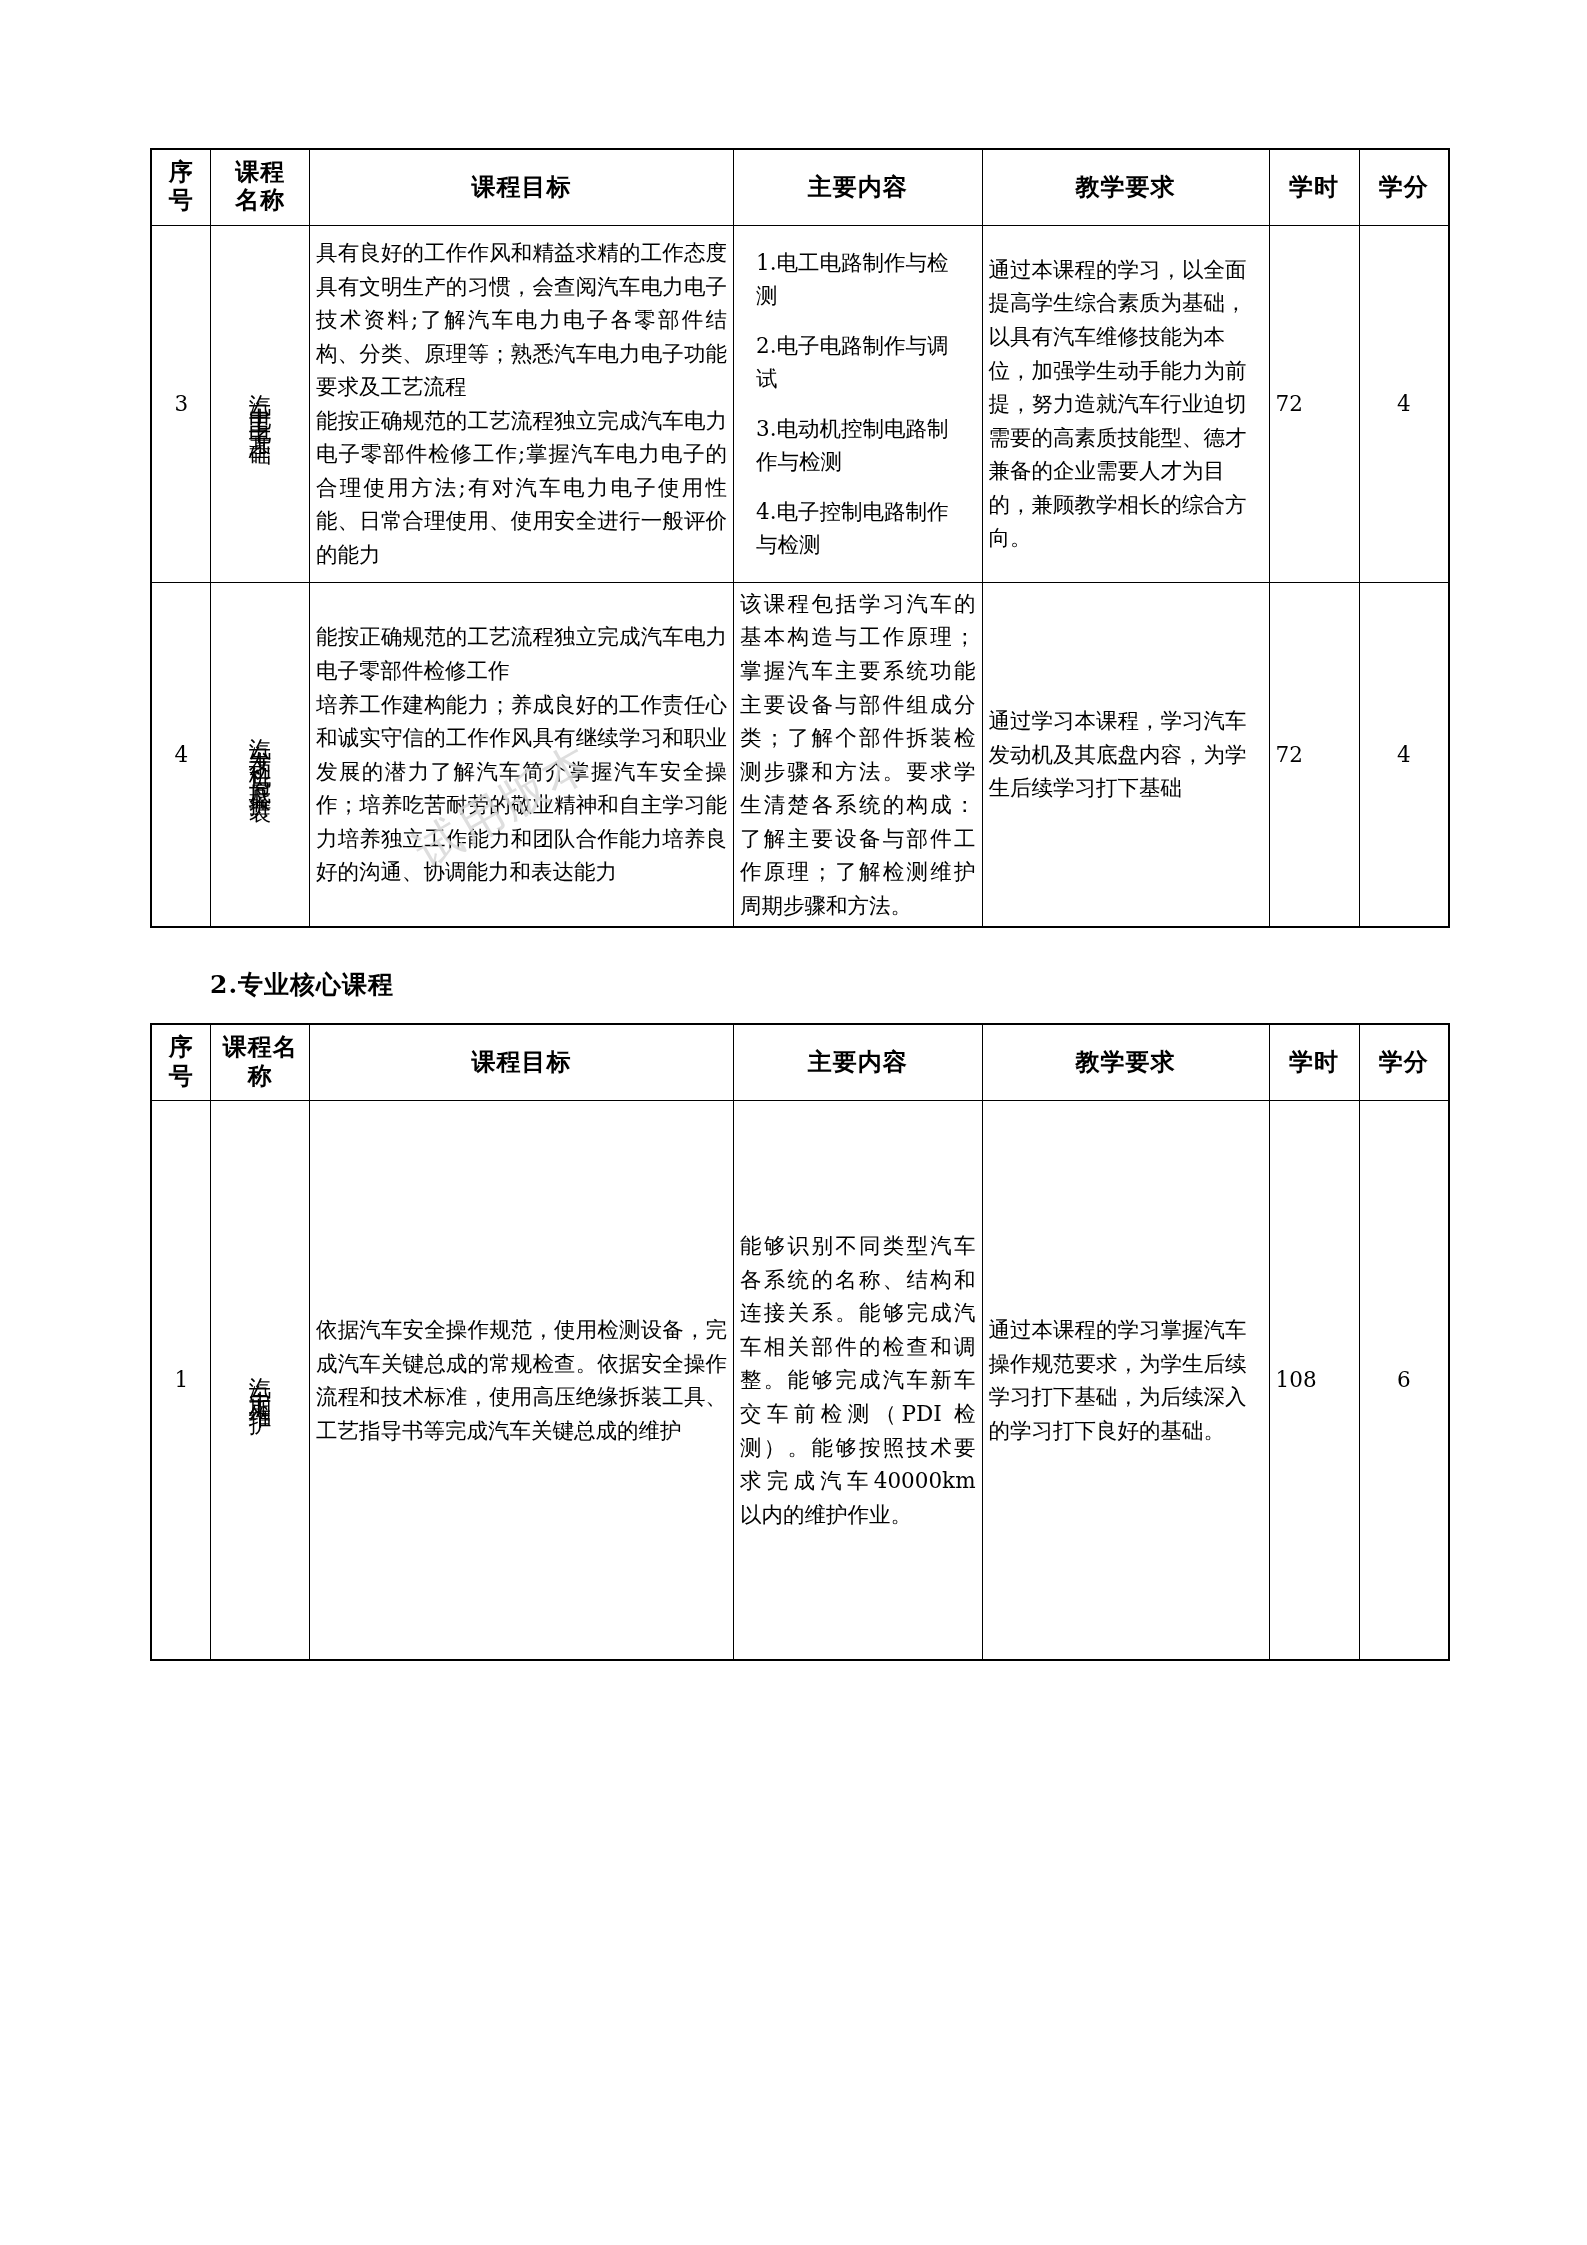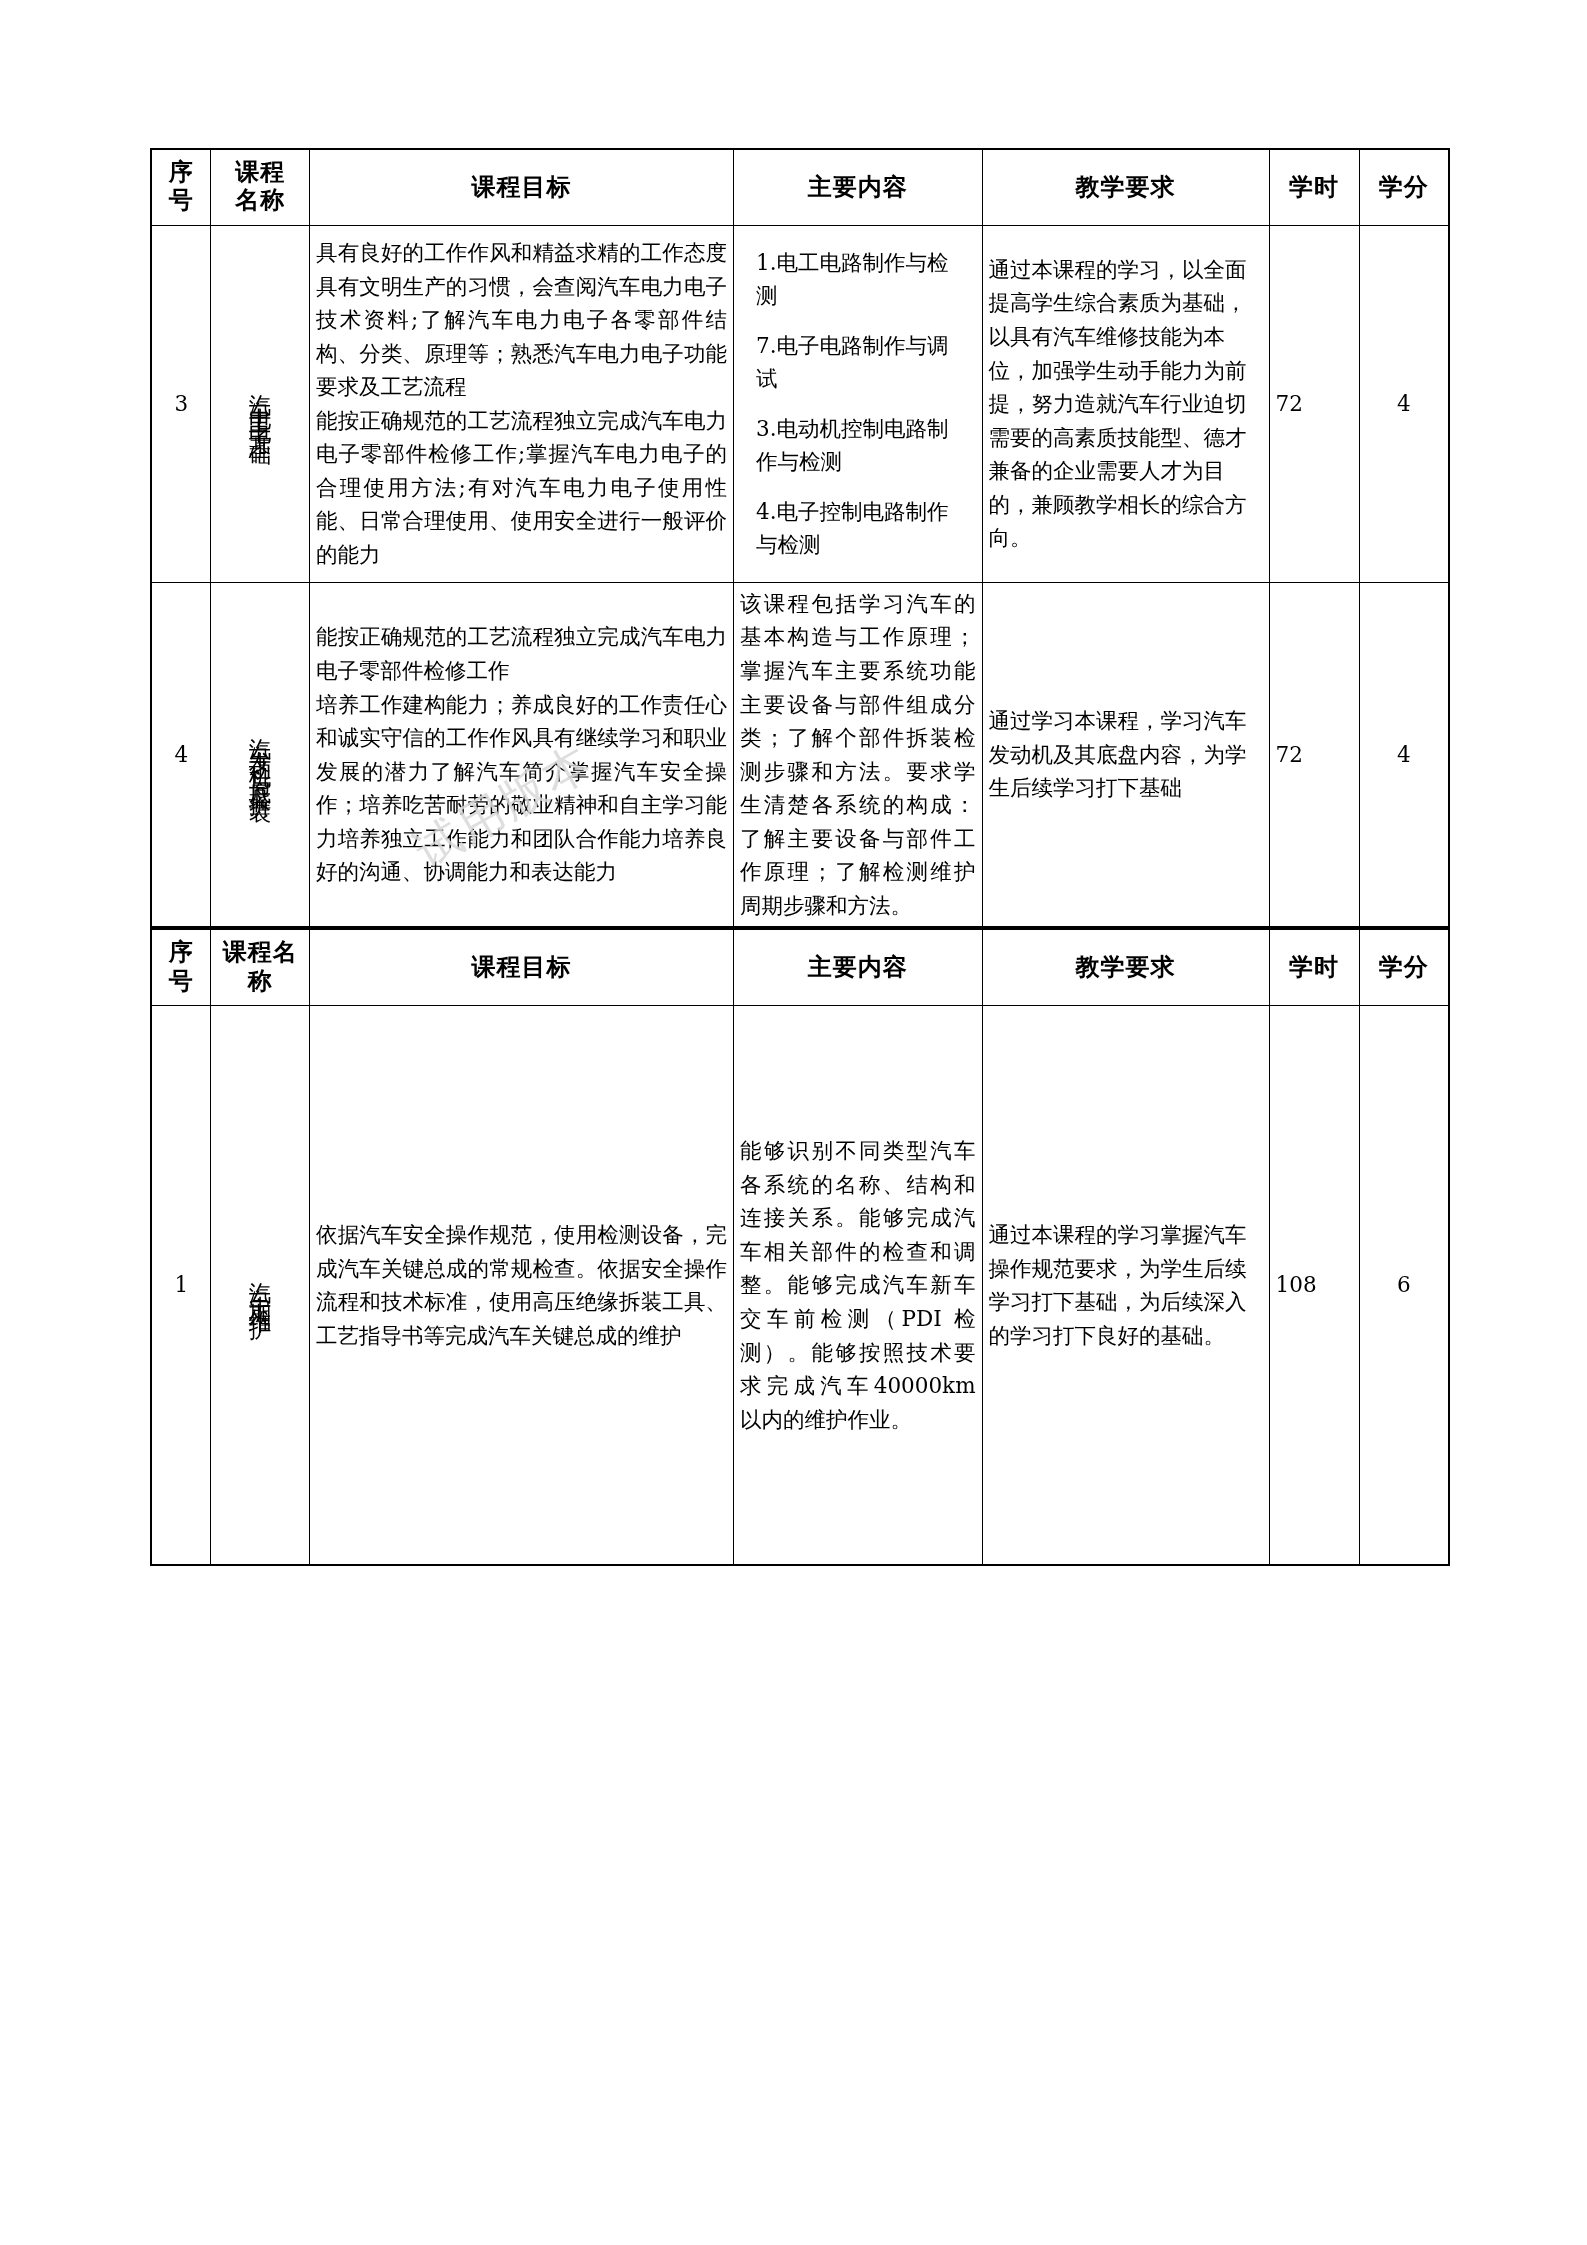--- a/index.html
+++ b/index.html
@@ -176,21 +176,21 @@
                 <span class="vert">汽车电工电子基础</span>
               </div>
           </td>
           <td class="c-goal goal-cell">
             <p class="para">具有良好的工作作风和精益求精的工作态度具有文明生产的习惯，会查阅汽车电力电子技术资料;了解汽车电力电子各零部件结构、分类、原理等；熟悉汽车电力电子功能要求及工艺流程</p>
             <p class="para">能按正确规范的工艺流程独立完成汽车电力电子零部件检修工作;掌握汽车电力电子的合理使用方法;有对汽车电力电子使用性能、日常合理使用、使用安全进行一般评价的能力</p>
           </td>
           <td class="c-content content-cell">
             <div class="numlist">
               <div class="li">1.电工电路制作与检测</div>
-              <div class="li">7.电子电路制作与调试</div>
+              <div class="li">2.电子电路制作与调试</div>
               <div class="li">3.电动机控制电路制作与检测</div>
               <div class="li">4.电子控制电路制作与检测</div>
             </div>
           </td>
           <td class="c-req req-cell">通过本课程的学习，以全面提高学生综合素质为基础，以具有汽车维修技能为本位，加强学生动手能力为前提，努力造就汽车行业迫切需要的高素质技能型、德才兼备的企业需要人才为目的，兼顾教学相长的综合方向。</td>
           <td class="c-hours">72</td>
           <td class="c-credit">4</td>
         </tr>
 
         <tr>
@@ -207,20 +207,21 @@
           <td class="c-content content-cell">
             <p class="para">该课程包括学习汽车的基本构造与工作原理；掌握汽车主要系统功能主要设备与部件组成分类；了解个部件拆装检测步骤和方法。要求学生清楚各系统的构成：了解主要设备与部件工作原理；了解检测维护周期步骤和方法。</p>
           </td>
           <td class="c-req req-cell">通过学习本课程，学习汽车发动机及其底盘内容，为学生后续学习打下基础</td>
           <td class="c-hours">72</td>
           <td class="c-credit">4</td>
         </tr>
       </tbody>
     </table>
 
+    <div class="section-heading">2.专业核心课程</div>
 
     <table class="course-table">
       <colgroup>
         <col class="c-seq">
           <col class="c-name">
           <col class="c-goal">
         <col class="c-content">
           <col class="c-req">
           <col class="c-hours">
           <col class="c-credit">

